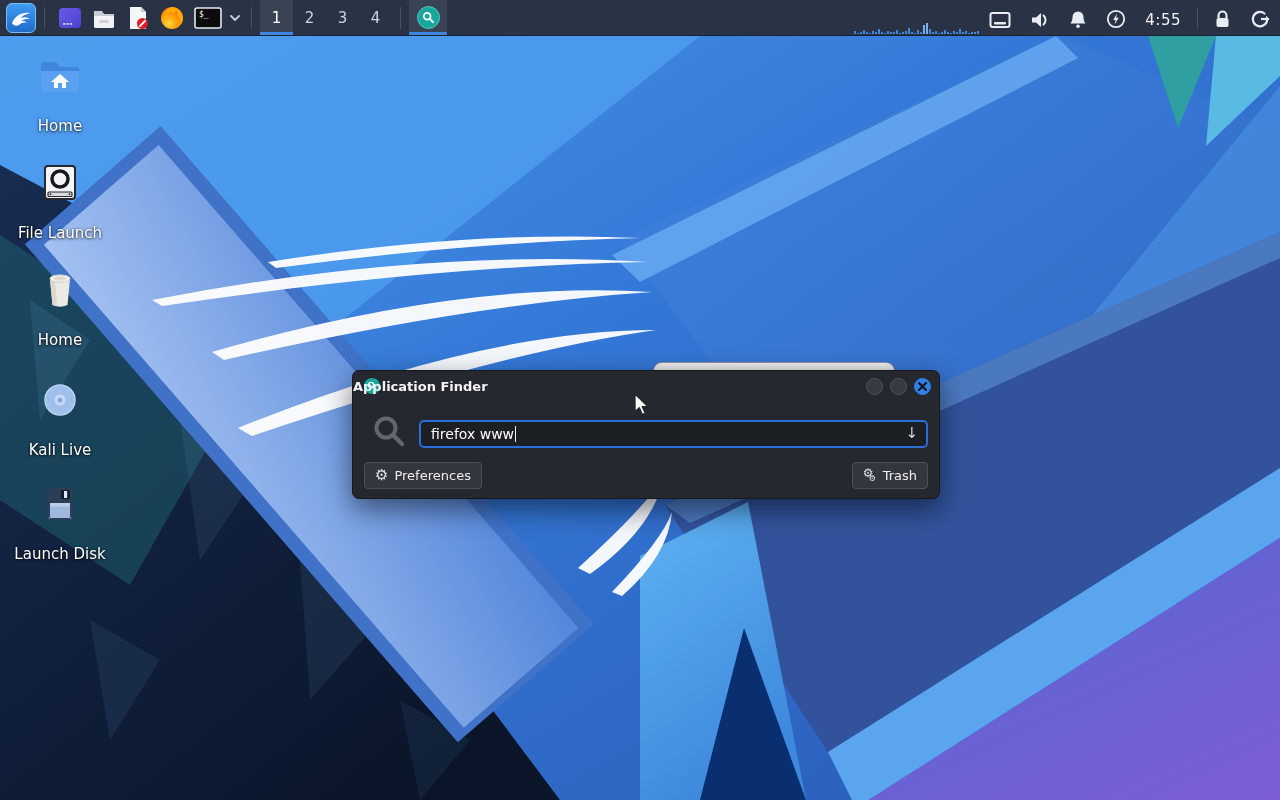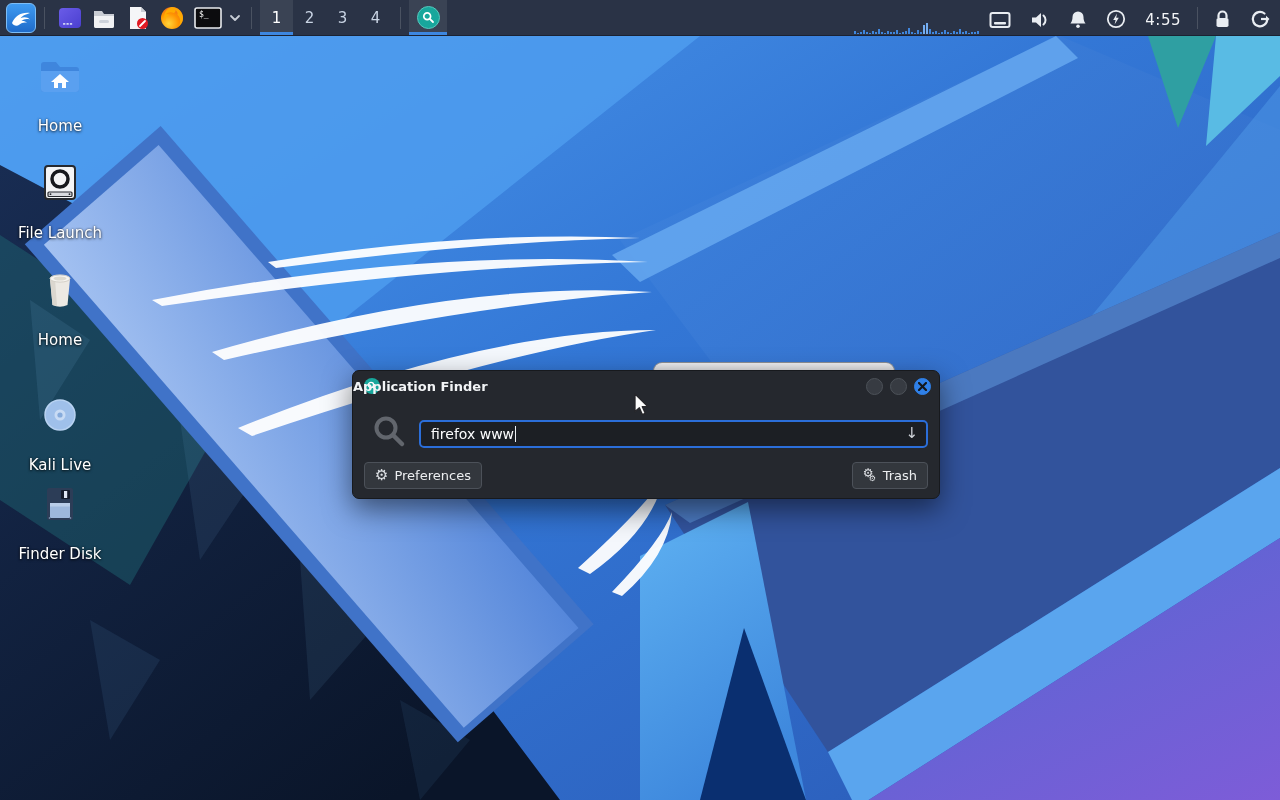--- a/index.html
+++ b/index.html
@@ -214,41 +214,41 @@
 <div class="desktop-icon" style="top:266px">
   <svg class="dicon" width="48" height="48" viewBox="0 0 48 48">
     <path d="M14,13 H34 L31.5,39 Q24,42.5 16.5,39 Z" fill="#ece9e3"></path>
     <path d="M14,13 H19 L21,39.8 Q18.5,39.7 16.5,39 Z" fill="#dbd7cf"></path>
     <ellipse cx="24" cy="12.5" rx="10" ry="3.6" fill="#f7f5f1" stroke="#d4d0c7" stroke-width="1"></ellipse>
     <ellipse cx="24" cy="12.5" rx="6.5" ry="2.1" fill="#dedacf"></ellipse>
   </svg>
   <span class="dlabel">Home</span>
 </div>
 
-<div class="desktop-icon" style="top:391px">
+<div class="desktop-icon" style="top:376px">
   <svg class="dicon" width="48" height="48" viewBox="0 0 48 48">
     <circle cx="24" cy="24" r="15" fill="#9fc0ea"></circle>
     <circle cx="24" cy="24" r="15" fill="none" stroke="#b9d3f2" stroke-width="1.5"></circle>
     <circle cx="24" cy="24" r="5.5" fill="#c8dbf4"></circle>
     <circle cx="24" cy="24" r="2.6" fill="#86abdb"></circle>
   </svg>
   <span class="dlabel">Kali Live</span>
 </div>
 
 <div class="desktop-icon" style="top:480px">
   <svg class="dicon" width="48" height="48" viewBox="0 0 48 48">
     <rect x="11" y="8" width="26" height="32" rx="2" fill="#2c3d57"></rect>
     <rect x="25" y="10" width="9" height="9" rx="1" fill="#141c2a"></rect>
     <rect x="28" y="11" width="3.2" height="7" fill="#dfe7f2"></rect>
     <rect x="14" y="23" width="20" height="15" rx="1" fill="#9db8dc"></rect>
     <rect x="14" y="23" width="20" height="3.5" fill="#b9cde8"></rect>
     <circle cx="13.5" cy="38" r="0.8" fill="#8fa6c4"></circle>
       <circle cx="34.5" cy="38" r="0.8" fill="#8fa6c4"></circle>
   </svg>
-  <span class="dlabel">Finder Disk</span>
+  <span class="dlabel">Launch Disk</span>
 </div>
 
 <div class="behind-window"></div>
 
 <div class="finder">
   <div class="finder-titlebar">
     <div class="finder-appicon">
       <svg width="10" height="10" viewBox="0 0 10 10">
           <circle cx="4" cy="4" r="2.6" fill="none" stroke="#ffffff" stroke-width="1.4"></circle>
           <line x1="6" y1="6" x2="8.6" y2="8.6" stroke="#ffffff" stroke-width="1.4" stroke-linecap="round"></line>

